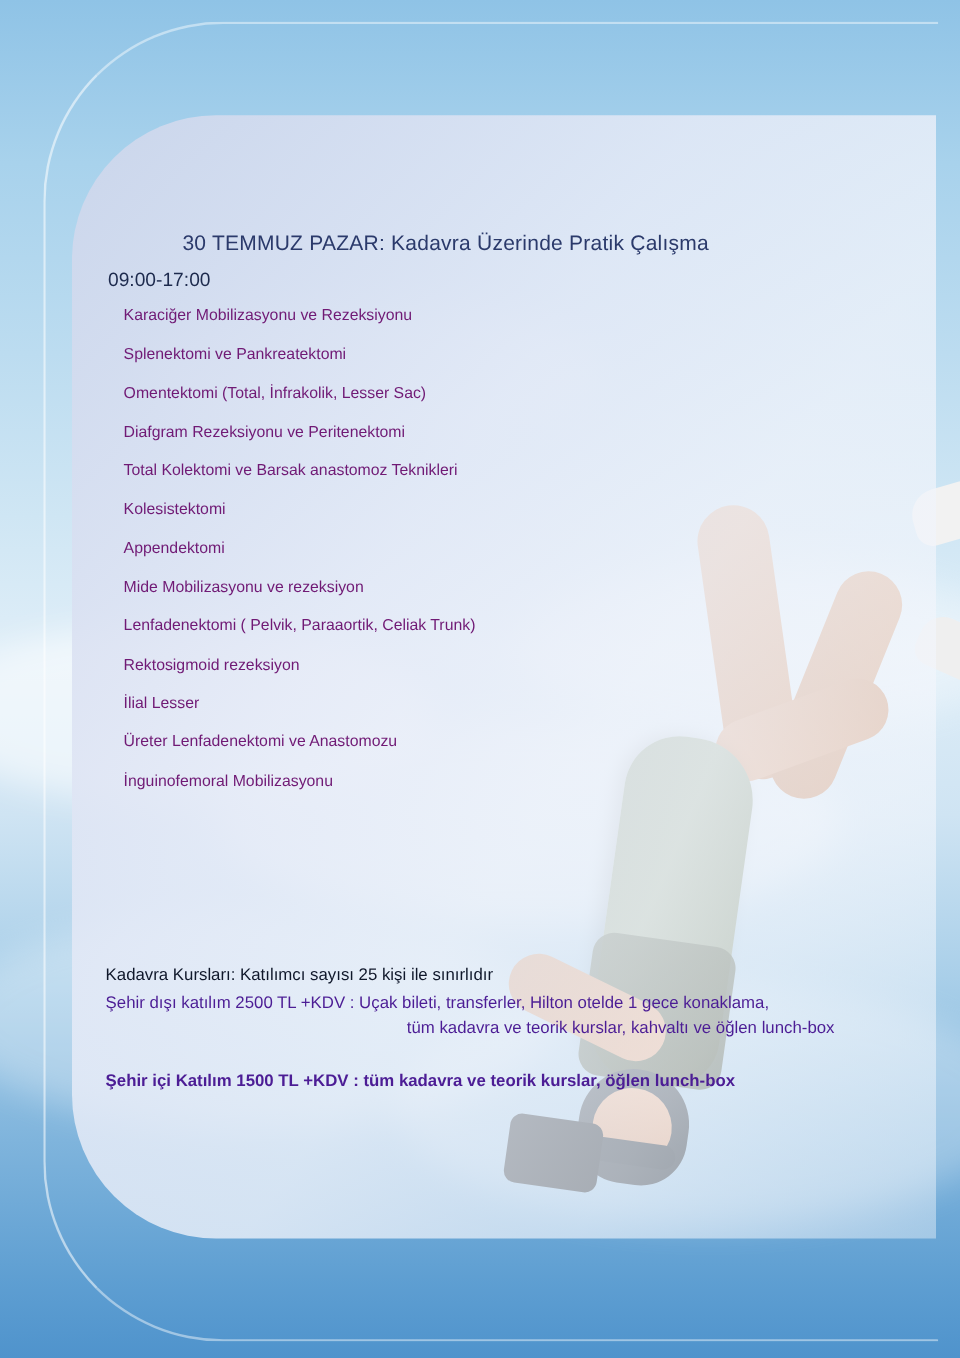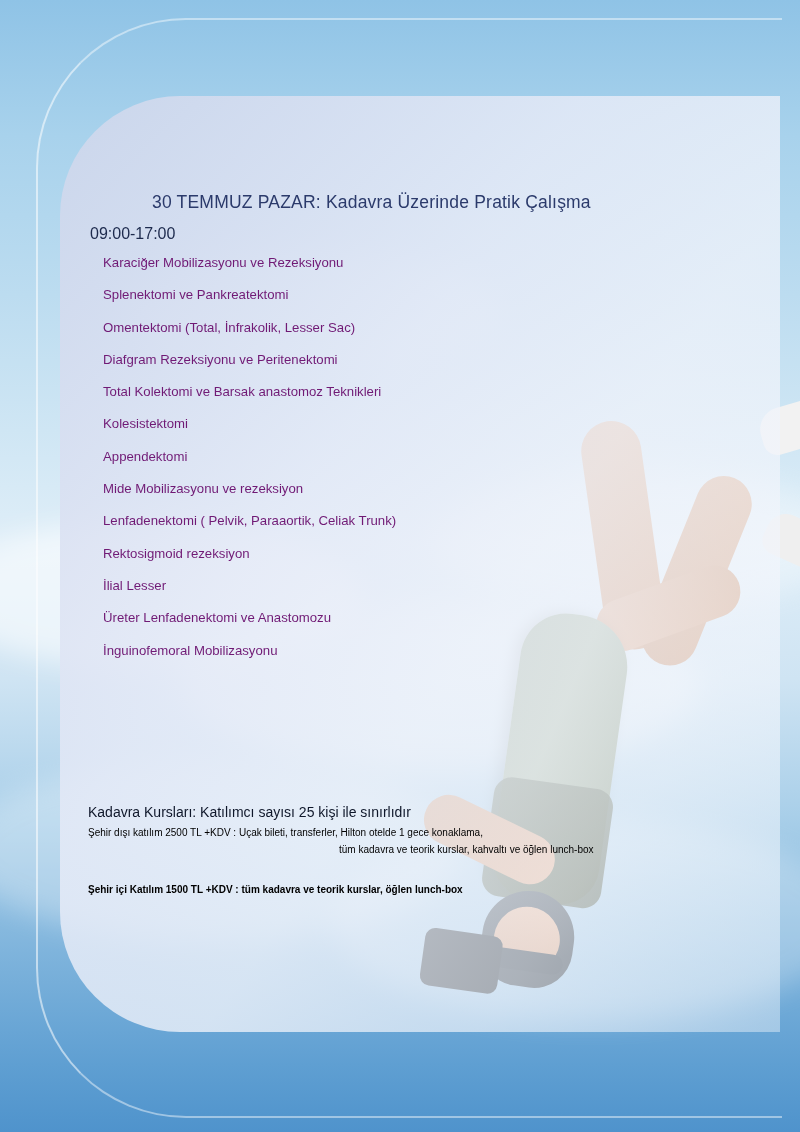--- a/index.html
+++ b/index.html
@@ -233,22 +233,22 @@
     white-space: nowrap;
     margin-top: 24px;
   }
   .fee-block {
     position: absolute;
     left: 88px;
     top: 828px;
     width: 690px;
   }
   .fee-line {
-    font-size: 10px;
-    color: #000000;
+    font-size: 14px;
+    color: #4c1d95;
     line-height: 1.05;
     white-space: nowrap;
   }
   .fee-line.indent {
     margin-top: 6px;
     padding-left: 251px;
   }
   .fee-line.second {
     margin-top: 30px;
     font-weight: bold;

